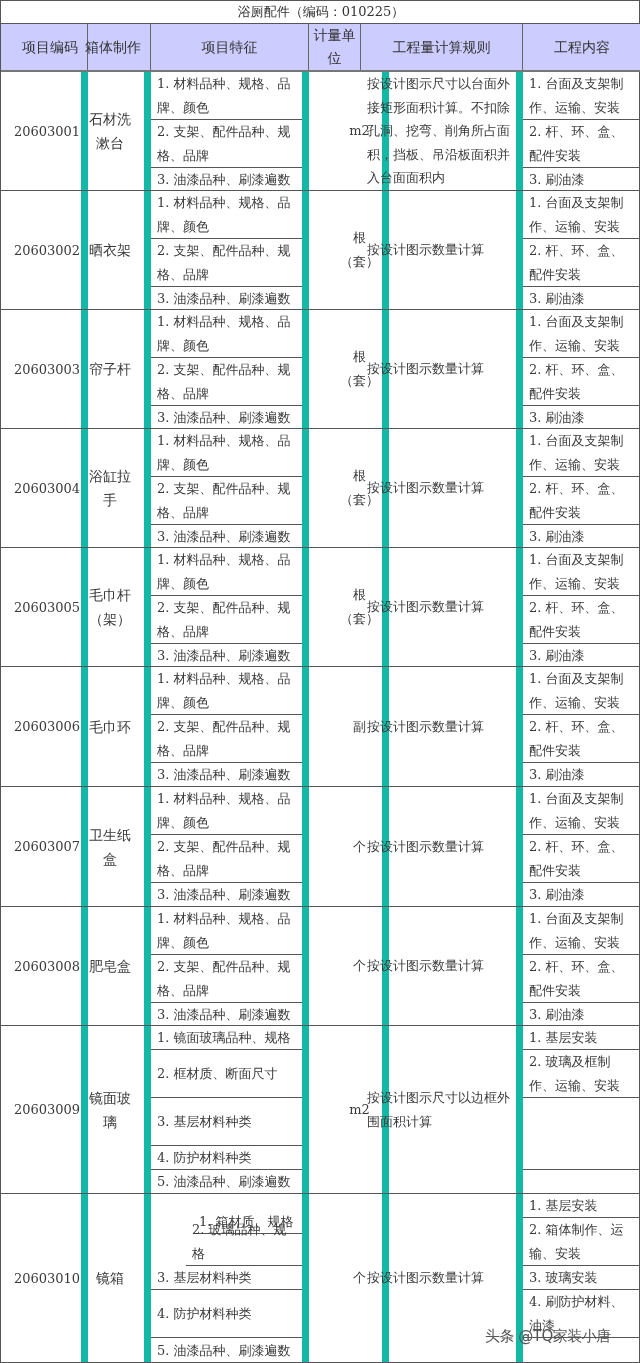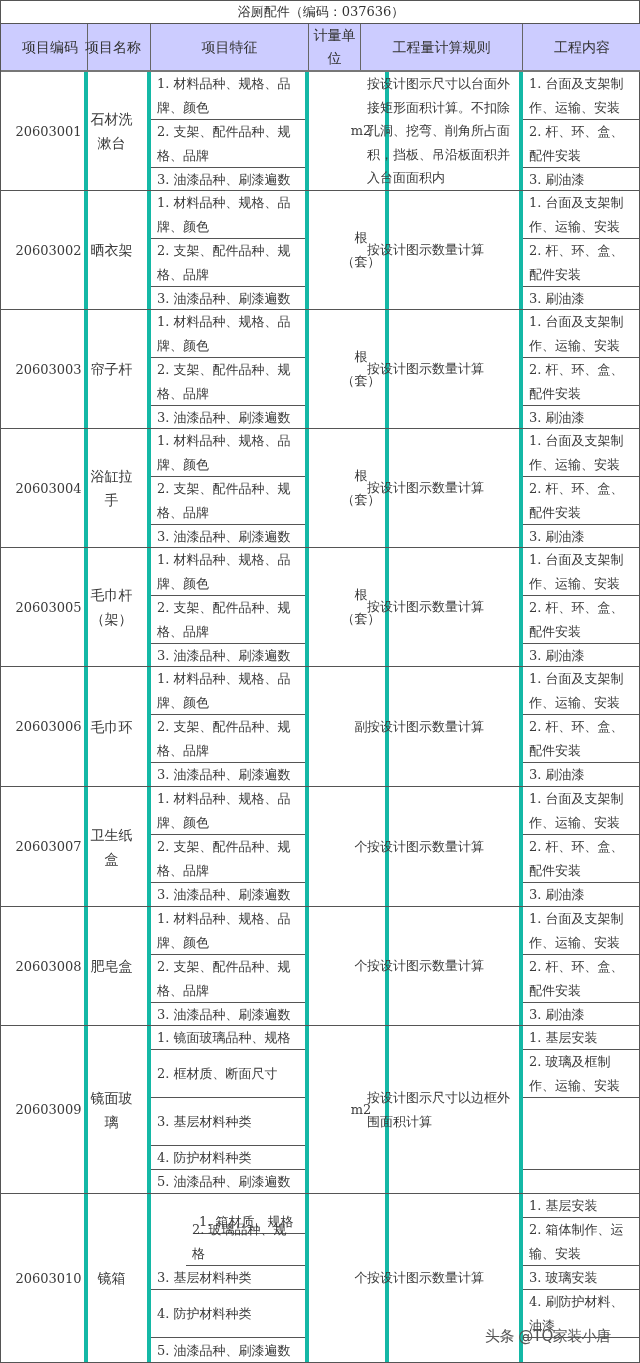--- a/index.html
+++ b/index.html
@@ -4,21 +4,21 @@
 <style>
   * { box-sizing: border-box; margin: 0; padding: 0; }
   html, body { width: 640px; height: 1363px; background: #ffffff; overflow: hidden; }
   body { font-family: "DejaVu Serif", "Liberation Serif", serif; color: #3a3a3a; font-size: 13px; position: relative; }
   .doc { position: absolute; left: 0; top: 0; width: 640px; height: 1363px; border-left: 1px solid #555; border-right: 1px solid #555; }
   .title-row { position: absolute; left: 0; top: 0; width: 640px; height: 24px; border-top: 1px solid #555; border-bottom: 1px solid #555; text-align: center; line-height: 22px; font-size: 13px; color: #333; }
   .head-row { position: absolute; left: 0; top: 24px; width: 640px; height: 48px; background: #ccccff; border-bottom: 2px solid #777; }
   .hcell { position: absolute; top: 0; height: 46px; display: flex; align-items: center; justify-content: center; text-align: center; font-size: 14px; color: #333; border-right: 1px solid #666; line-height: 23px; }
   .hcell.unit { font-size: 14px; padding: 0 4px; }
   .grp { position: absolute; left: 0; width: 640px; border-bottom: 1px solid #555; }
-  .c { position: absolute; top: 0; bottom: 0; border-right: 4px solid #14b8a6; display: flex; align-items: center; }
+  .c { position: absolute; top: 0; bottom: 0; border-right: 7px solid #14b8a6; display: flex; align-items: center; }
   .c.code, .c.name, .c.unit { justify-content: center; text-align: center; }
   .c.rule { padding: 0 6px; line-height: 23.5px; }
   .c.code { font-size: 13px; }
   .c.name { font-size: 14px; padding: 0 8px; line-height: 24px; }
   .c.unit { font-size: 13px; padding: 0 10px; line-height: 24px; margin-left: 28px; }
   .sub { position: absolute; left: 0; right: 0; border-bottom: 1px solid #555; padding: 0 6px; display: flex; align-items: center; font-size: 13px; line-height: 23.5px; }
   .sub:last-child { border-bottom: none; }
   .x0 { left: 12px; width: 75px; }
   .x1 { left: 75px; width: 75px; }
   .x2 { left: 150px; width: 158px; }
@@ -26,25 +26,25 @@
   .x4 { left: 360px; width: 162px; }
   .x5 { left: 522px; width: 118px; border-right: none; }
   .c.feat, .c.work { display: block; }
   .watermark { position: absolute; left: 484px; top: 1327px; font-family: "DejaVu Sans", "Liberation Sans", sans-serif; font-size: 15px; color: #555; background: transparent; white-space: nowrap; letter-spacing: -0.5px; }
 </style>
 </head>
 <body>
 
 <div class="doc">
 
-  <div class="title-row">浴厕配件（编码：037636）</div>
+  <div class="title-row">浴厕配件（编码：010225）</div>
 
   <div class="head-row">
     <div class="hcell x0">项目编码</div>
-    <div class="hcell x1">项目名称</div>
+    <div class="hcell x1">箱体制作</div>
     <div class="hcell x2">项目特征</div>
     <div class="hcell x3 unit">计量单位</div>
     <div class="hcell x4">工程量计算规则</div>
     <div class="hcell x5">工程内容</div>
   </div>
 
   <div id="body-rows">
       <div class="grp" style="top: 72px; height: 119px;">
         <div class="c x0 code">20603001</div>
         <div class="c x1 name">石材洗漱台</div>

